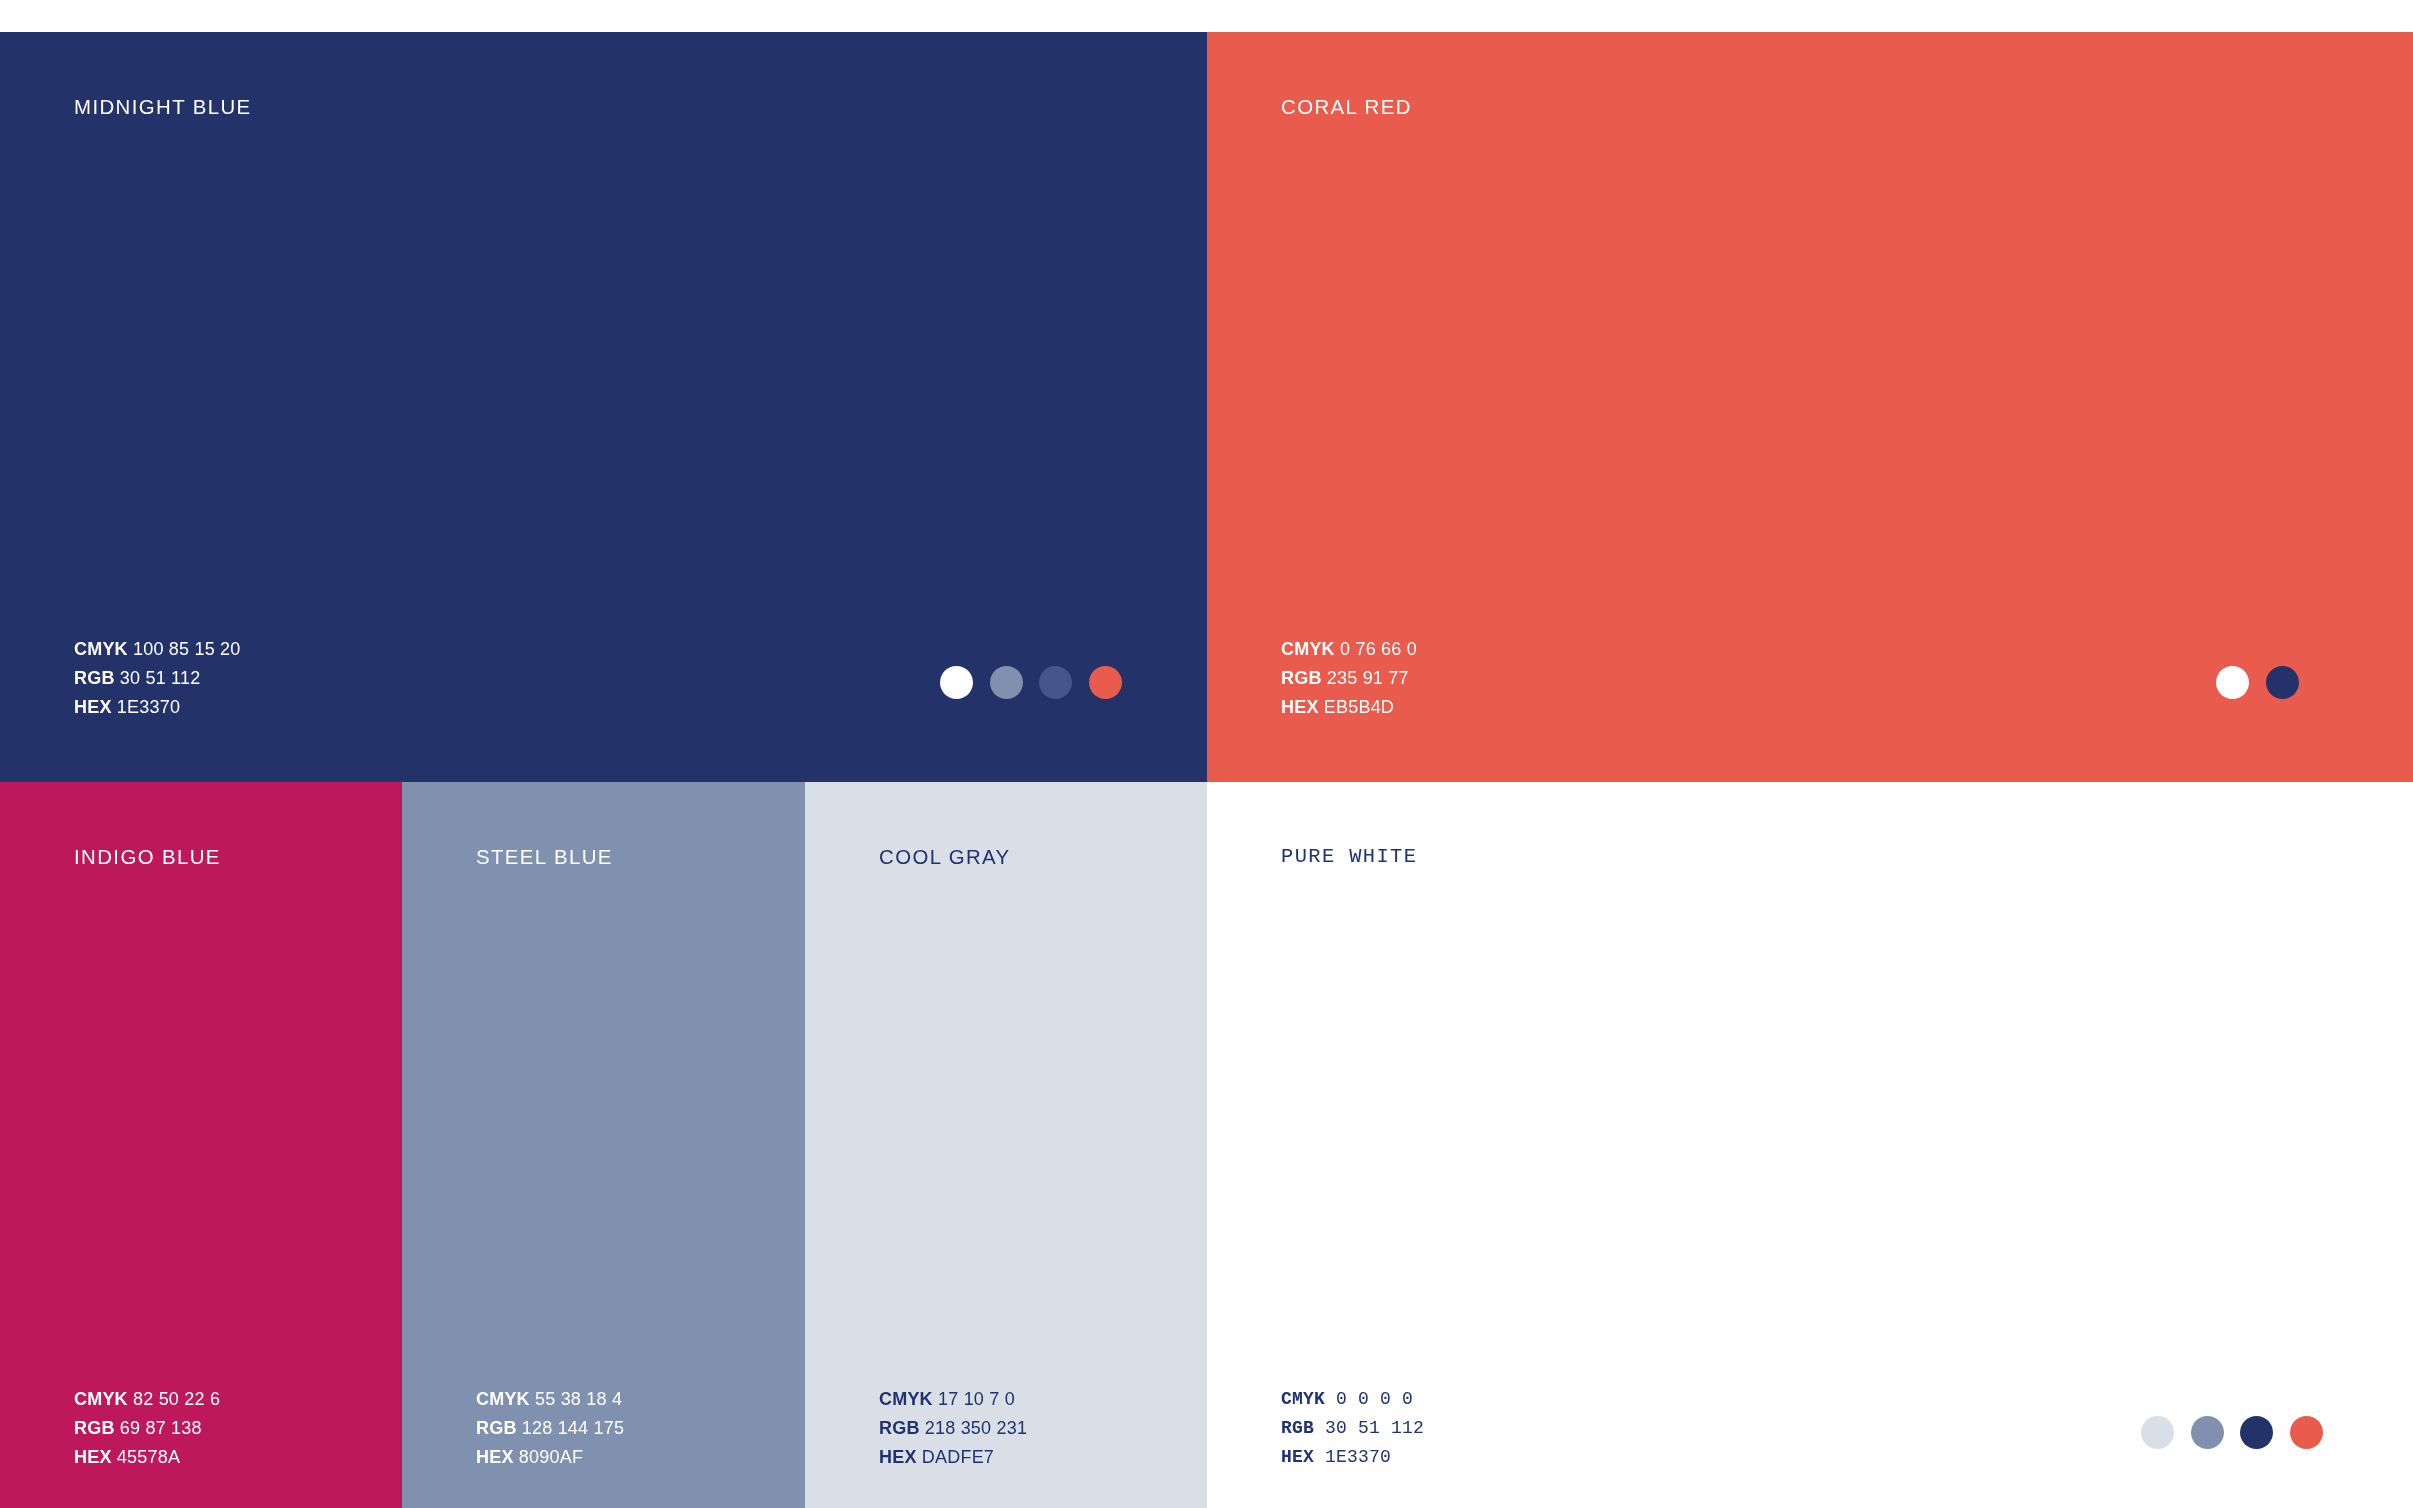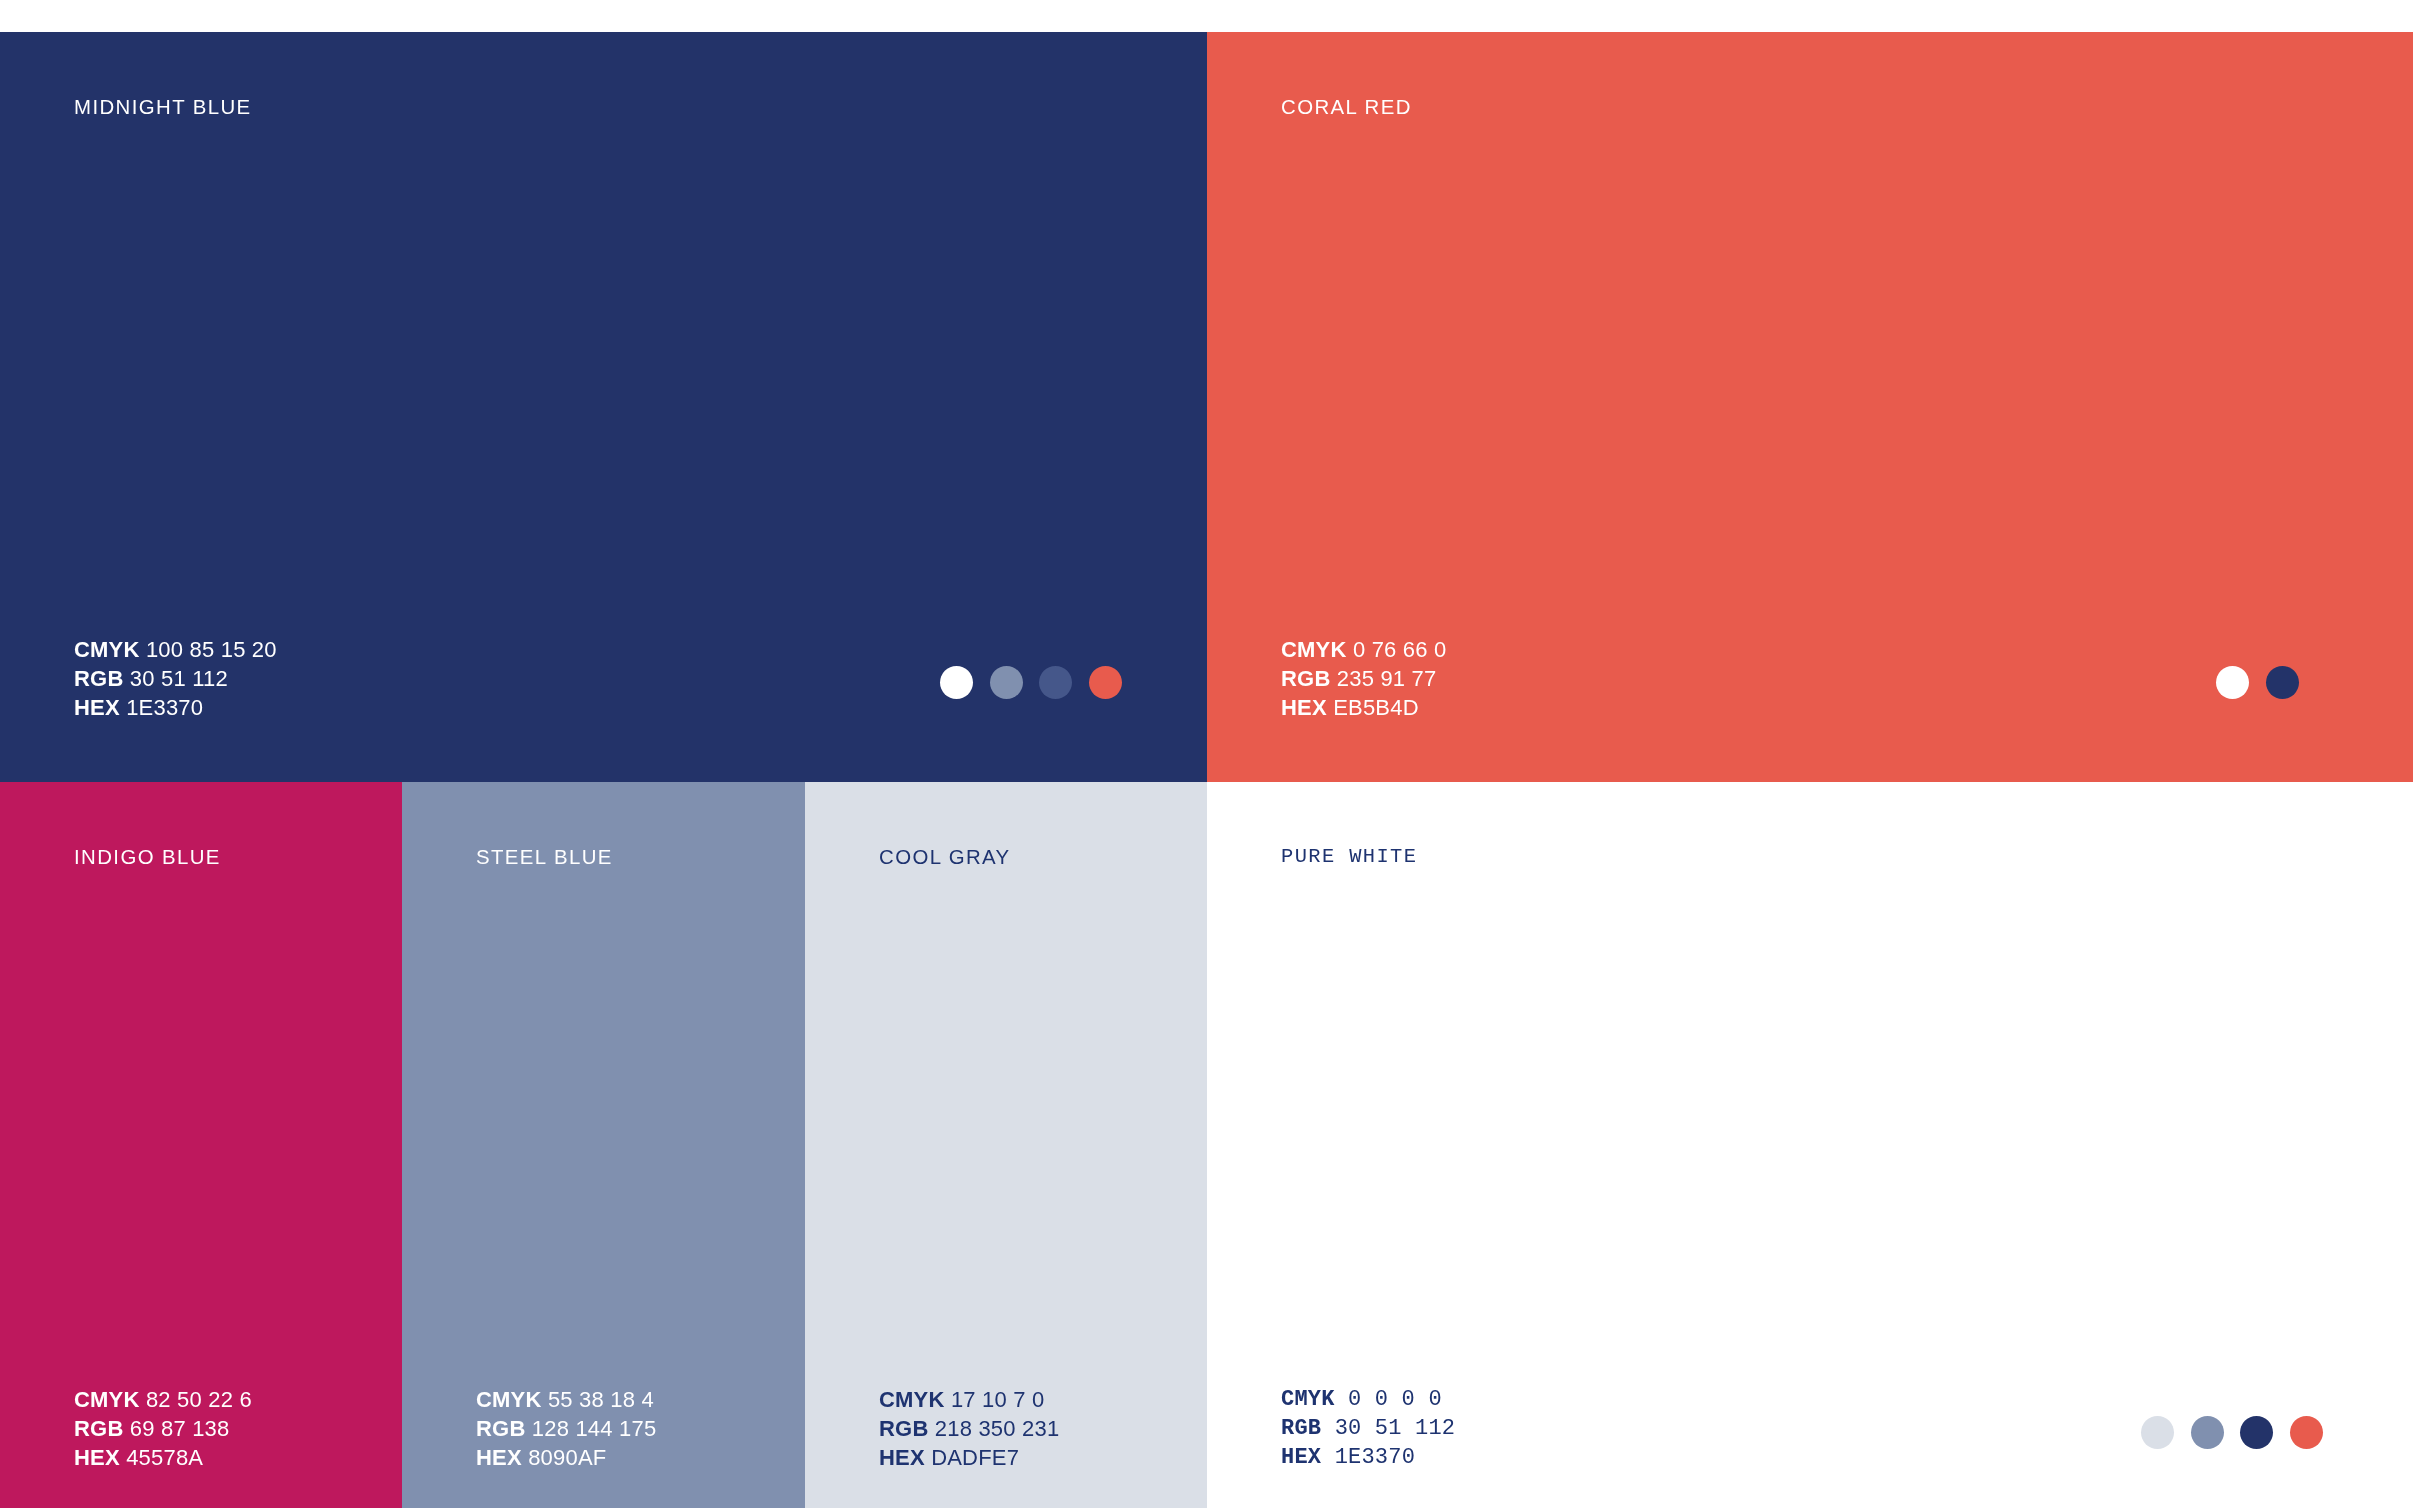--- a/index.html
+++ b/index.html
@@ -35,21 +35,21 @@
     font-size: 20.4px;
     font-weight: 400;
     letter-spacing: 1.4px;
     line-height: 1;
     white-space: nowrap;
   }
 
   .swatch-specs {
     position: absolute;
     left: 74px;
-    font-size: 22px;
+    font-size: 18px;
     line-height: 29px;
     letter-spacing: 0.2px;
     white-space: nowrap;
   }
 
   .spec-line {
     display: block;
     font-weight: 400;
   }
 

